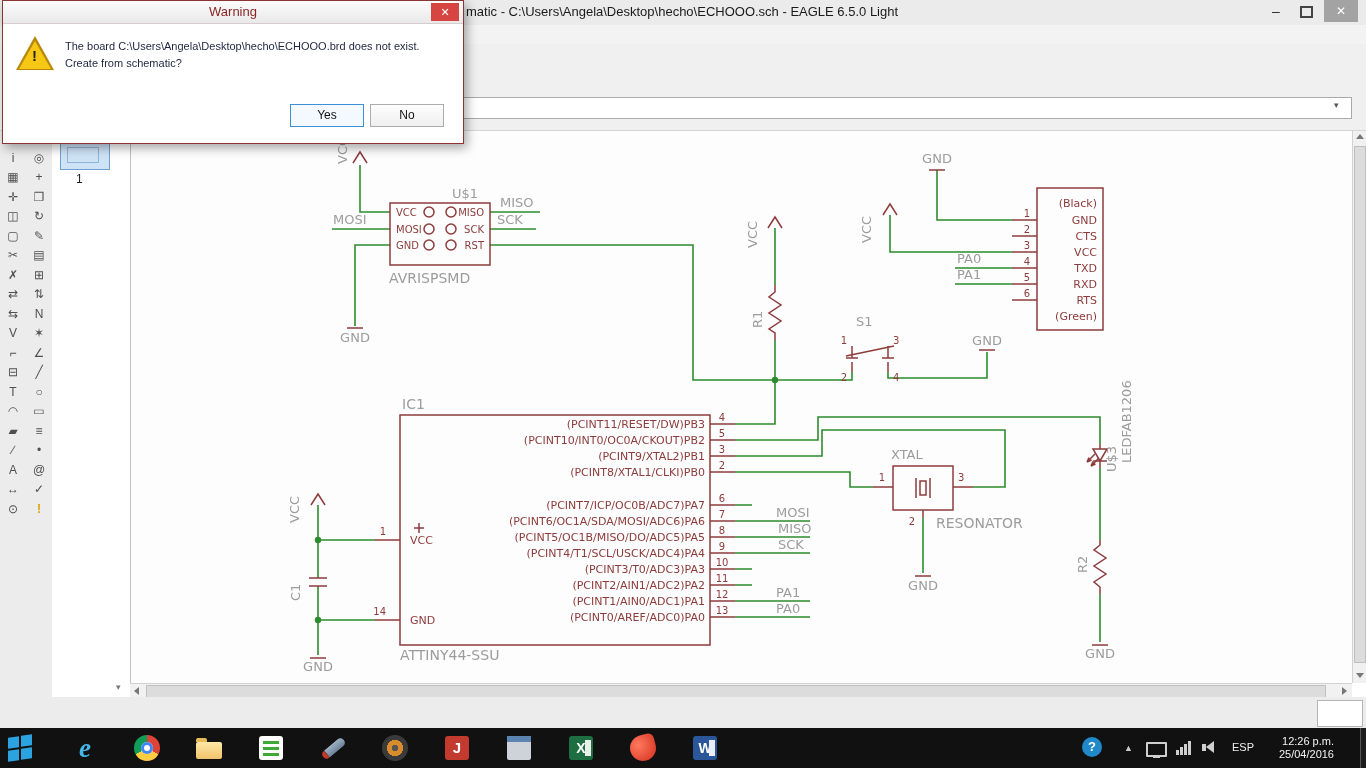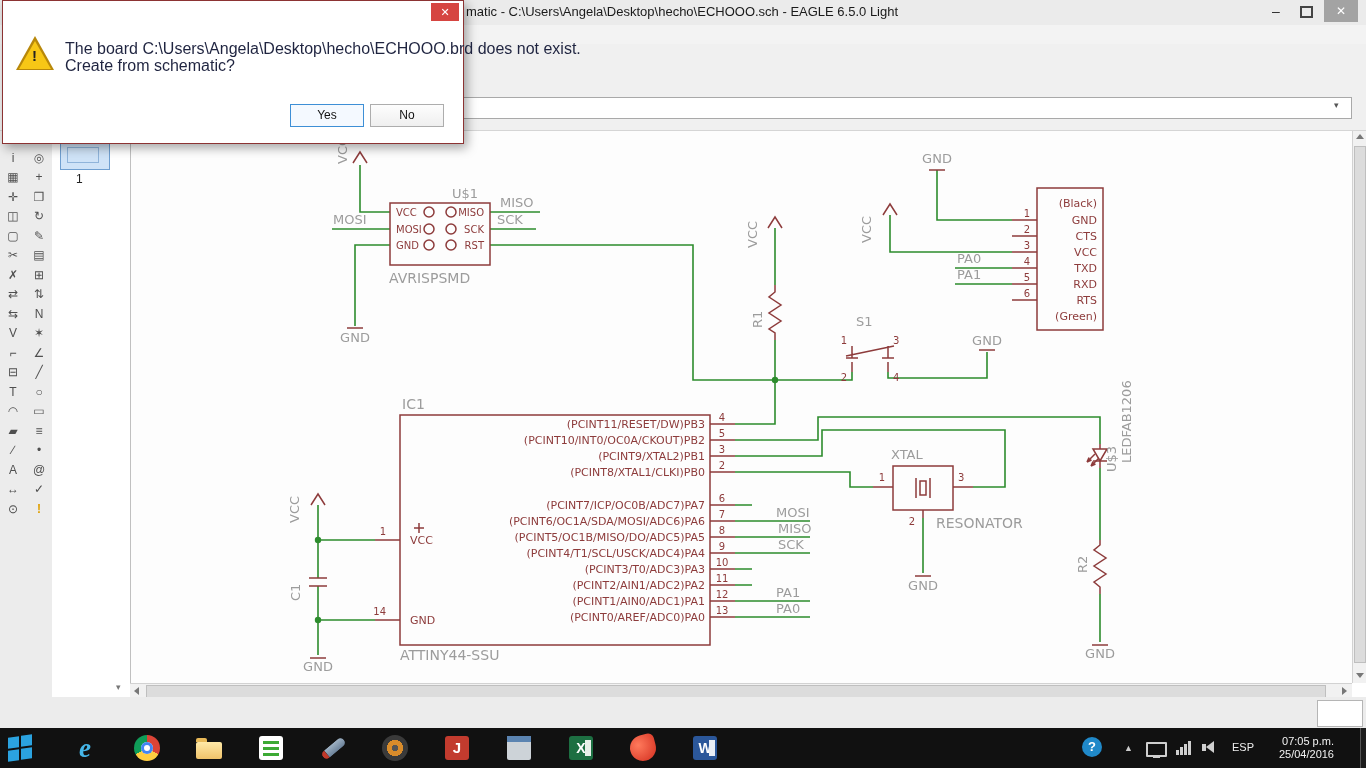--- a/index.html
+++ b/index.html
@@ -58,21 +58,21 @@
   #schematic text{font-family:"DejaVu Sans",sans-serif;}
   
   #dialog{left:2px;top:0px;width:460px;height:142px;background:#fff;border:1px solid #8c3333;
           box-shadow:3px 4px 10px rgba(0,0,0,.35);z-index:60;}
   #dlg-title{left:0;top:0;width:100%;height:22px;background:linear-gradient(#fcfcfc,#e9e9e9);
              border-bottom:1px solid #d9cccc;text-align:center;line-height:22px;font-size:13px;color:#8b2525;}
   #dlg-close{right:4px;top:2px;width:28px;height:18px;background:#d64541;color:#fff;text-align:center;line-height:18px;font-size:11px;}
   .warn-tri-outer{left:13px;top:35px;width:0;height:0;border-left:19px solid transparent;border-right:19px solid transparent;border-bottom:34px solid #b8880a;}
   .warn-tri{left:16px;top:40px;width:0;height:0;border-left:16px solid transparent;border-right:16px solid transparent;border-bottom:28px solid #f7c716;}
   #warn-excl{left:29px;top:46px;font-weight:bold;font-size:15px;color:#222;}
-  .dlg-text{left:62px;font-size:16px;color:#1f2440;white-space:nowrap;}
+  .dlg-text{left:62px;font-size:11px;color:#1f2440;white-space:nowrap;}
   #dlg-line1{top:39px;}
   #dlg-line2{top:56px;}
   .dlg-btn{top:103px;width:74px;height:23px;background:linear-gradient(#fdfdfd,#efefef);
            border:1px solid #adadad;font-size:12px;color:#111;text-align:center;line-height:21px;box-sizing:border-box;}
   #btn-yes{left:287px;border-color:#3d8fd6;background:#f4f9ff;text-align:center;}
   #btn-no{left:367px;}
   
   #taskbar{left:0;top:728px;width:1366px;height:40px;background:#111;z-index:50;}
   .tbtn{position:absolute;top:5px;width:32px;height:30px;display:flex;align-items:center;justify-content:center;}
   #winlogo{display:grid;grid-template-columns:11px 11px;grid-template-rows:11px 11px;gap:2px;transform:skewY(-8deg);}
@@ -379,20 +379,21 @@
   <div id="vscroll" class="abs">
     <span class="tri-u abs" style="left:3px;top:4px;"></span>
     <div id="vthumb" class="abs"></div>
     <span class="tri-d abs" style="left:3px;top:543px;"></span>
   </div>
   <div id="statusbar" class="abs">
     <div id="notif-box" class="abs"></div>
   </div>
 
   <div id="dialog" class="abs">
+    <div id="dlg-title" class="abs">Warning</div>
     <div id="dlg-close" class="abs">✕</div>
     <span class="warn-tri-outer abs"></span>
     <span class="warn-tri abs"></span>
     <span id="warn-excl" class="abs">!</span>
     <div id="dlg-line1" class="abs dlg-text">The board C:\Users\Angela\Desktop\hecho\ECHOOO.brd does not exist.</div>
     <div id="dlg-line2" class="abs dlg-text">Create from schematic?</div>
     <div id="btn-yes" class="abs dlg-btn">Yes</div>
     <div id="btn-no" class="abs dlg-btn">No</div>
   </div>
 
@@ -451,19 +452,19 @@
         <i style="height:8px"></i>
         <i style="height:11px"></i>
         <i style="height:14px"></i>
       </div>
     <div class="vol abs">
         <span class="b"></span>
         <span class="c"></span>
       </div>
     <div id="esp" class="abs">ESP</div>
     <div id="clock" class="abs">
-      <div>07:05 p.m.</div>
+      <div>12:26 p.m.</div>
       <div>25/04/2016</div>
     </div>
     <div id="sliver" class="abs"></div>
   </div>
 
 </div>
 
 </body></html>

